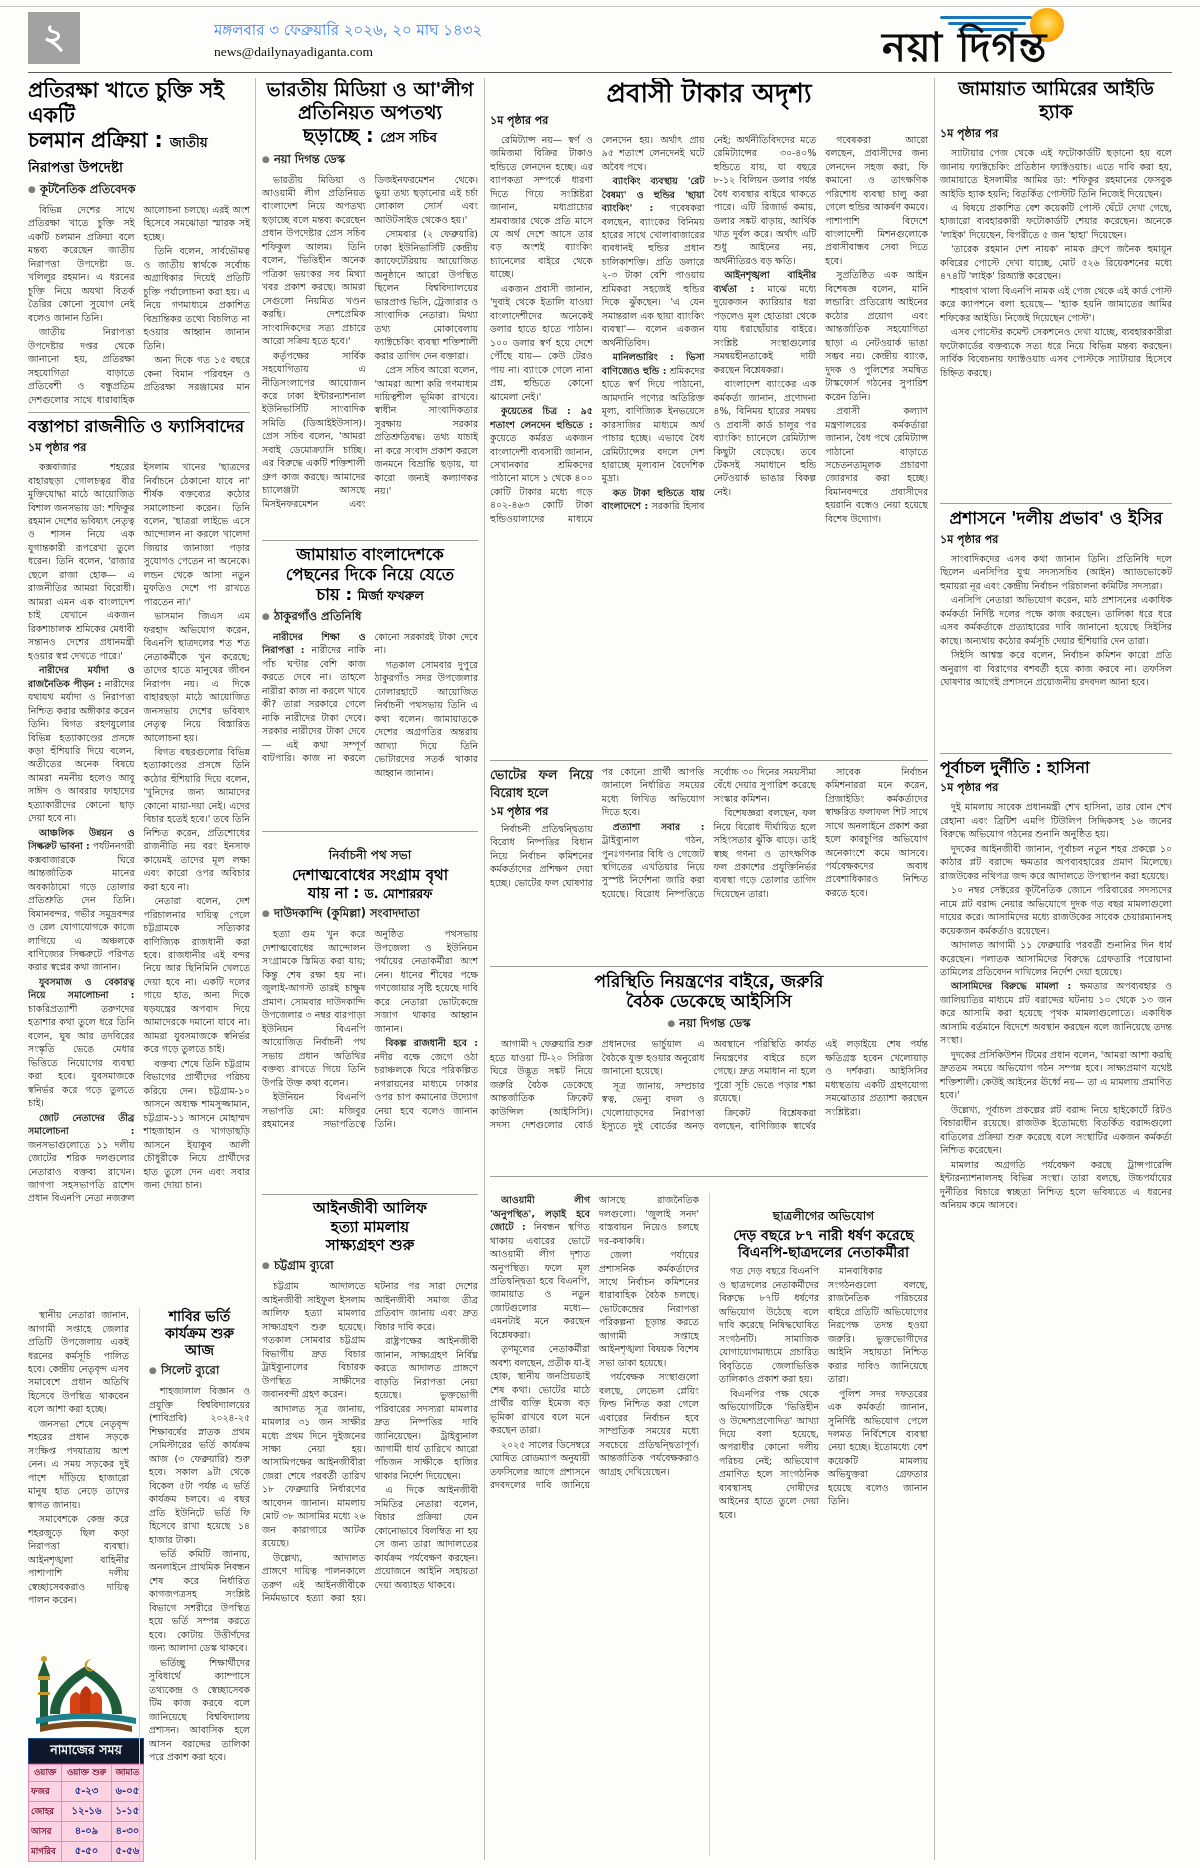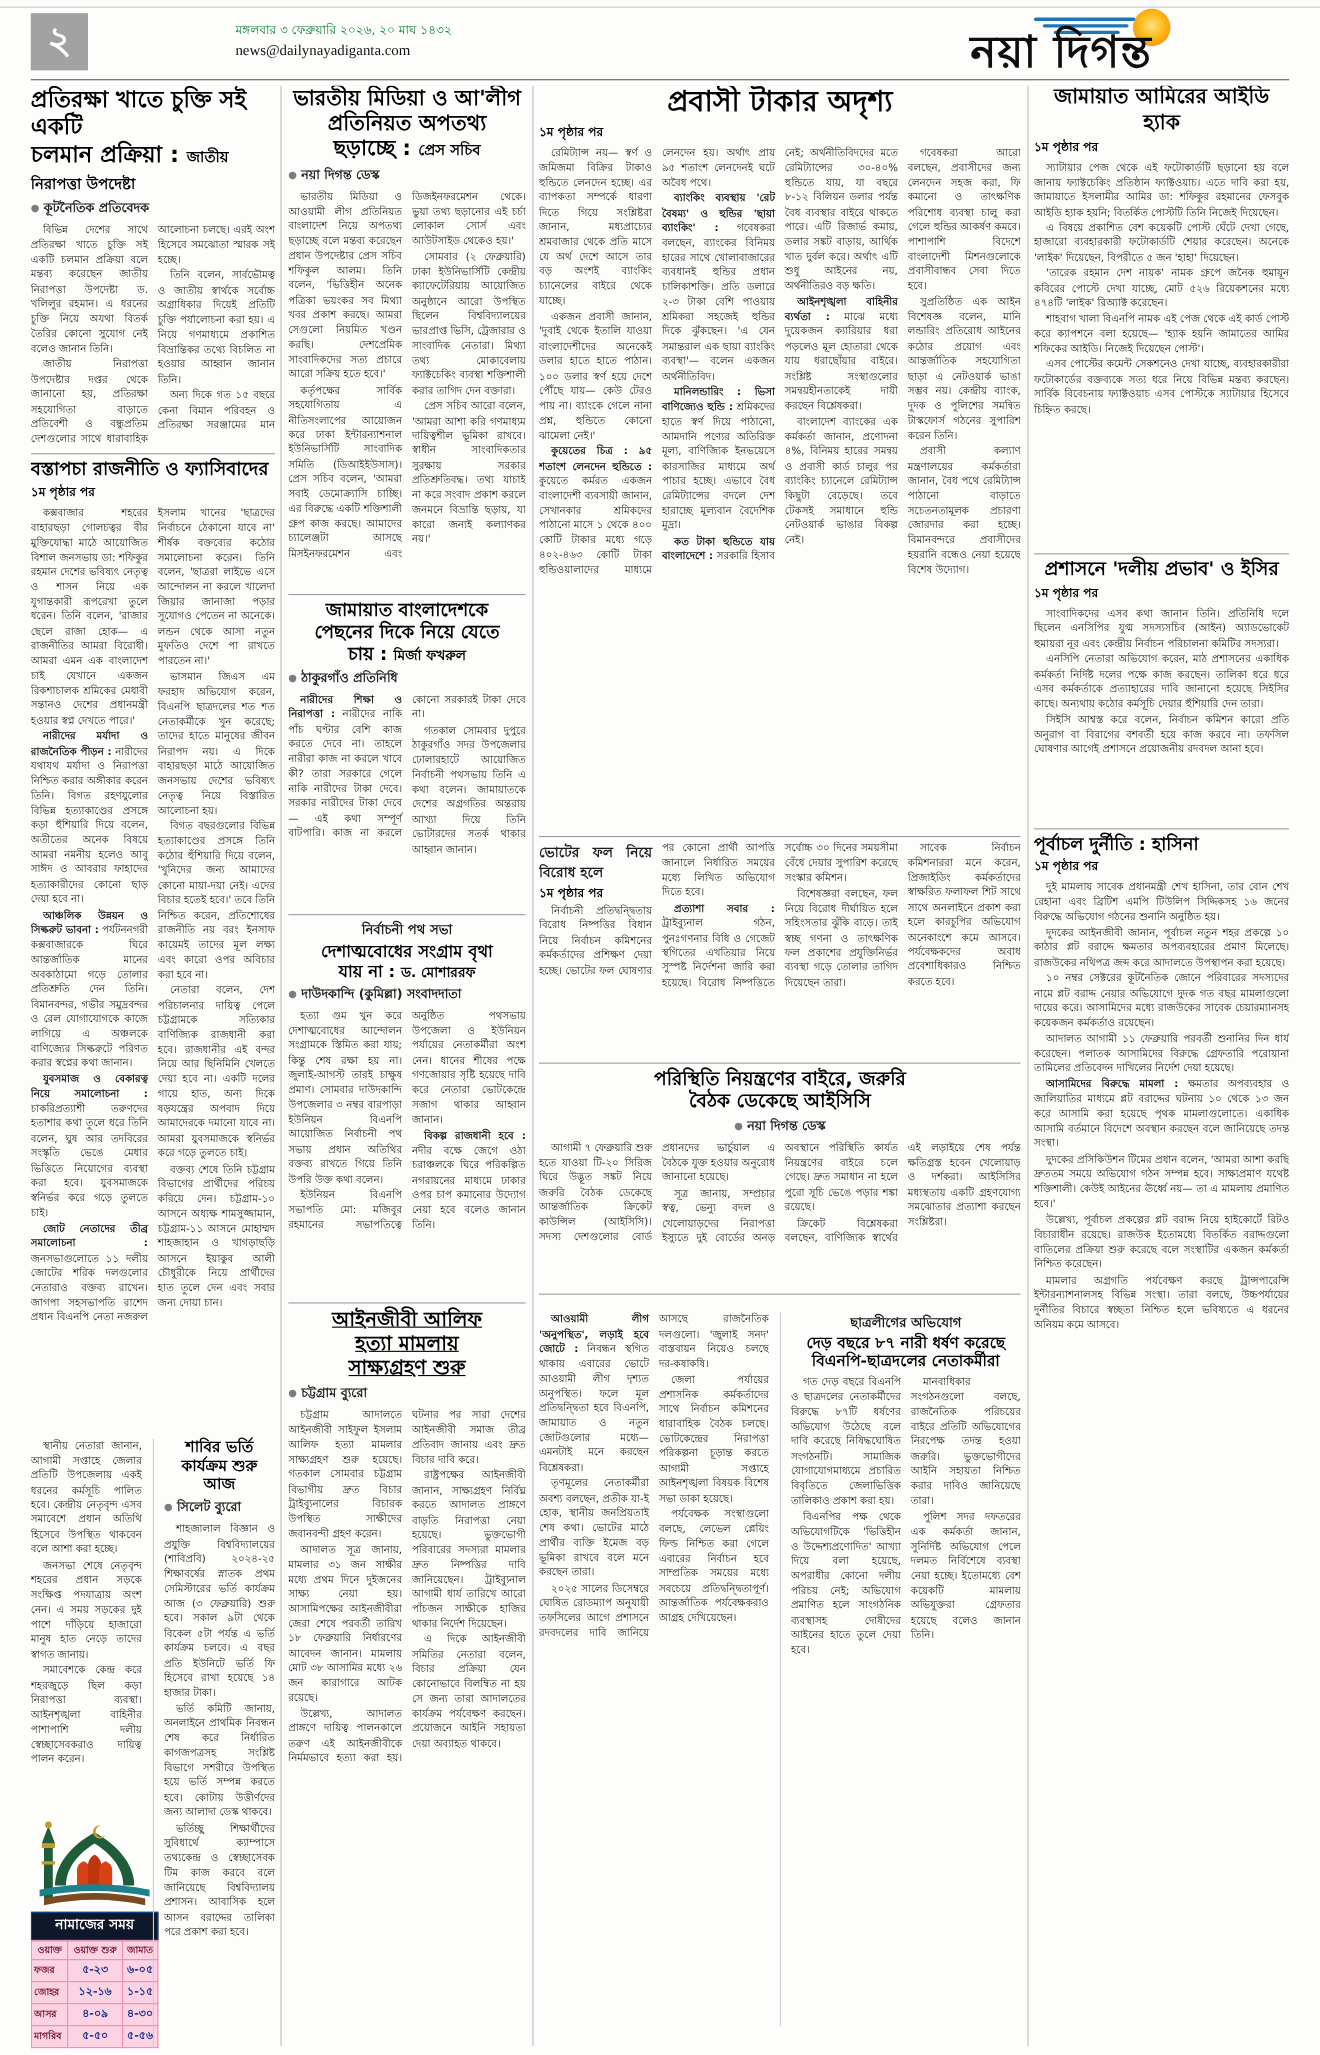--- a/index.html
+++ b/index.html
@@ -4,21 +4,21 @@
 <style>
   html,body{margin:0;padding:0;}
   body{width:1200px;height:1868px;background:#fdfdfb;position:relative;
        font-family:"DejaVu Sans","Liberation Sans",sans-serif;color:#1a1a1a;}
   .topline{position:absolute;left:0;top:6px;width:1200px;height:1px;background:#c9c9c9;}
   
   .header{position:absolute;left:28px;top:12px;width:1144px;height:56px;display:flex;align-items:flex-start;}
   .pagenum{width:52px;height:52px;background:#a2a2a2;color:#fff;display:flex;align-items:center;justify-content:center;
            font-size:34px;font-weight:bold;}
   .dateblock{margin-left:134px;padding-top:8px;line-height:1.45;}
-  .dateline{font-size:11px;color:#15803d;}
+  .dateline{font-size:15px;color:#3b82f6;}
   .email{font-size:13.5px;font-family:"Liberation Serif","DejaVu Serif",serif;color:#111;}
   .masthead{margin-left:auto;position:relative;padding-top:4px;width:290px;height:52px;}
   .mh-sun{position:absolute;left:148px;top:-4px;width:34px;height:34px;border-radius:50%;
           background:radial-gradient(circle at 50% 45%, #ffe082 0%, #fdb913 45%, #f47c20 100%);z-index:0;}
   .mh-waves{position:absolute;left:58px;top:4px;z-index:0;}
   .mh-waves div{height:3px;background:#1b75bb;border-radius:2px;margin-bottom:3px;}
   .mh-text{position:relative;z-index:1;font-size:40px;font-weight:bold;color:#0d0d0d;letter-spacing:1px;white-space:nowrap;}
   .headrule{position:absolute;left:28px;top:72px;width:1144px;height:1px;background:#5a5a5a;}
   
   .vrule{position:absolute;top:78px;height:1782px;width:1px;background:#bdbdbd;}
@@ -34,21 +34,21 @@
   .h-attr{font-weight:bold;}
   .center{text-align:center;}
   .byline{font-size:11.5px;font-weight:bold;color:#222;margin:3px 0 3px;}
   .byline .dot{color:#7c7c7c;font-size:9px;vertical-align:1px;}
   .cont{font-size:11px;font-weight:bold;color:#000;margin:2px 0 2px;}
   .body{font-size:9.3px;line-height:1.45;text-align:justify;color:#1c1c1c;overflow:hidden;}
   .cols2{column-count:2;column-gap:9px;}
   .cols4{column-count:4;column-gap:9px;}
   .bp{margin:0 0 1px 0;text-indent:11px;}
   .bp b{font-weight:bold;}
-  .kicker{font-size:12px;font-weight:bold;text-align:center;margin-top:0;}
+  .kicker{font-size:12px;font-weight:bold;text-align:center;margin-top:14px;}
   .subhead-inline{font-size:12.5px;font-weight:bold;margin:1px 0 2px;text-indent:0;}
   .halfrow{display:flex;gap:10px;}
   .halfrow .half{flex:1;min-width:0;border-left:1px solid #cfcfcf;padding-left:9px;}
   .halfrow .half:first-child{border-left:none;padding-left:0;}
   
   .prayer{width:116px;margin-top:6px;}
   .p-banner{background:#0f172a;color:#fff;font-weight:bold;font-size:12.5px;text-align:center;
             padding:2px 0;border:1px solid #0d4d8c;}
   .p-table{width:100%;border-collapse:collapse;background:#fbd3e3;}
   .p-table th,.p-table td{border:1px solid #ef8ab5;font-size:8.6px;padding:1px 2px;text-align:center;}
@@ -262,21 +262,21 @@
     <div class="body cols2" style="height:262px;">
 
     <p class="bp"> <span>হত্যা গুম খুন করে দেশাত্মবোধের আন্দোলন সংগ্রামকে স্তিমিত করা যায়; কিন্তু শেষ রক্ষা হয় না। জুলাই-আগস্ট তারই চাক্ষুষ প্রমাণ। সোমবার দাউদকান্দি উপজেলার ৩ নম্বর বারপাড়া ইউনিয়ন বিএনপি আয়োজিত নির্বাচনী পথ সভায় প্রধান অতিথির বক্তব্য রাখতে গিয়ে তিনি উপরি উক্ত কথা বলেন।</span></p>
         <p class="bp"> <span>ইউনিয়ন বিএনপি সভাপতি মো: মজিবুর রহমানের সভাপতিত্বে অনুষ্ঠিত পথসভায় উপজেলা ও ইউনিয়ন পর্যায়ের নেতাকর্মীরা অংশ নেন। ধানের শীষের পক্ষে গণজোয়ার সৃষ্টি হয়েছে দাবি করে নেতারা ভোটকেন্দ্রে সজাগ থাকার আহ্বান জানান।</span></p>
         <p class="bp"><b>বিকল্প রাজধানী হবে :</b> <span>নদীর বক্ষে জেগে ওঠা চরাঞ্চলকে ঘিরে পরিকল্পিত নগরায়নের মাধ্যমে ঢাকার ওপর চাপ কমানোর উদ্যোগ নেয়া হবে বলেও জানান তিনি।</span></p>
       </div>
   </div>
 
   <div class="art">
     <div class="sep"></div>
-    <div class="h1 center" style="font-size:18px;text-decoration:underline;">
+    <div class="h1 center" style="font-size:15px;">
       <span>আইনজীবী আলিফ</span><br>
       <span>হত্যা মামলায়</span><br>
       <span>সাক্ষ্যগ্রহণ শুরু</span>
     </div>
     <div class="byline">
       <span class="dot">●</span>
       <span>চট্টগ্রাম ব্যুরো</span>
     </div>
     <div class="body cols2" style="height:556px;">
 

